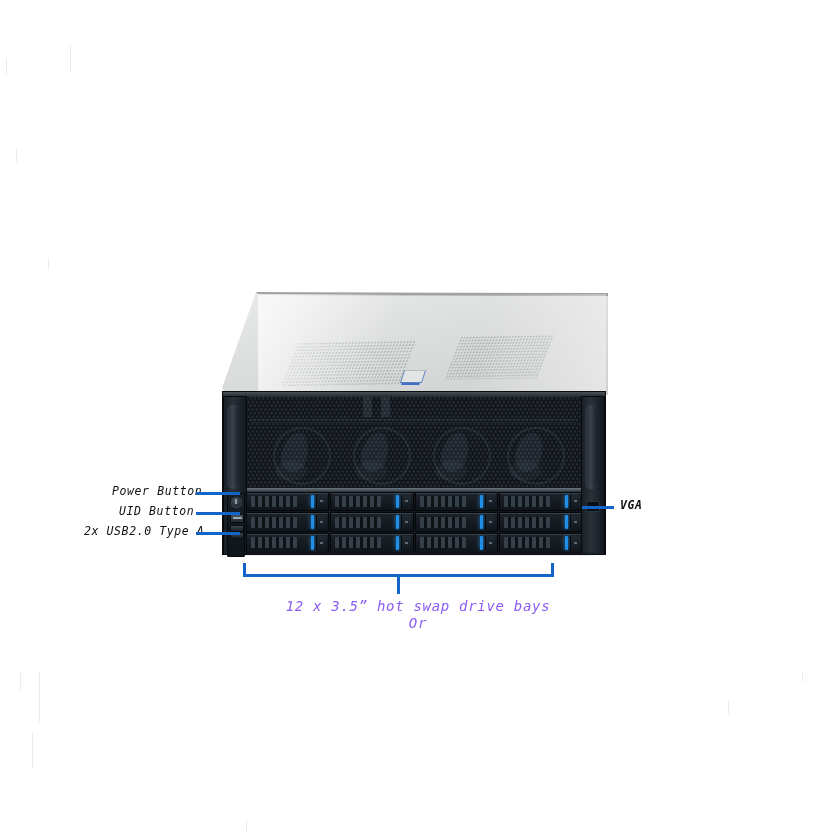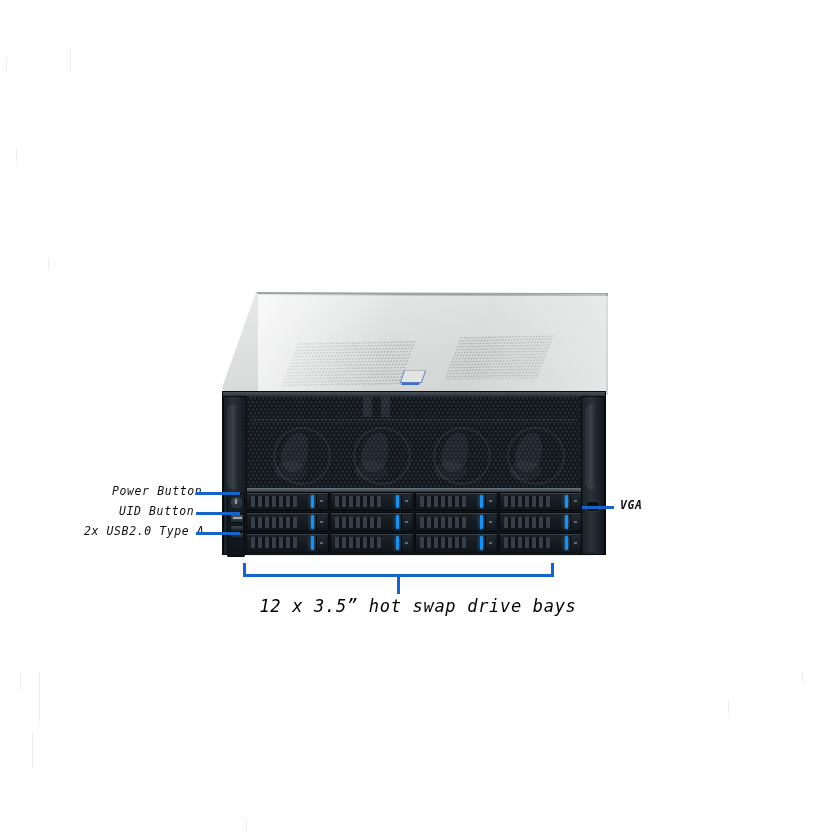--- a/index.html
+++ b/index.html
@@ -381,23 +381,23 @@
     width: 3px; height: 18px;
     background: #1565c8;
   }
 
   #caption {
     position: absolute;
     left: 0;
     top: 598px;
     width: 836px;
     text-align: center;
-    font-size: 17px;
+    font-size: 14px;
     letter-spacing: .7px;
-    color: #000000;
+    color: #8b5cf6;
     line-height: 17px;
   }
   #caption div { white-space: nowrap; }
 </style>
 </head>
 <body>
 
 <div id="stage">
 
   <div class="artifact" style="left:70px;  top:46px;  height:26px;"></div>
@@ -539,15 +539,16 @@
 
   <div id="bracket">
     <div class="tick l"></div>
     <div class="bar"></div>
     <div class="tick r"></div>
     <div class="stem"></div>
   </div>
 
   <div id="caption">
     <div>12 x 3.5”  hot swap drive bays</div>
+    <div>Or</div>
   </div>
 
 </div>
 
 </body></html>

